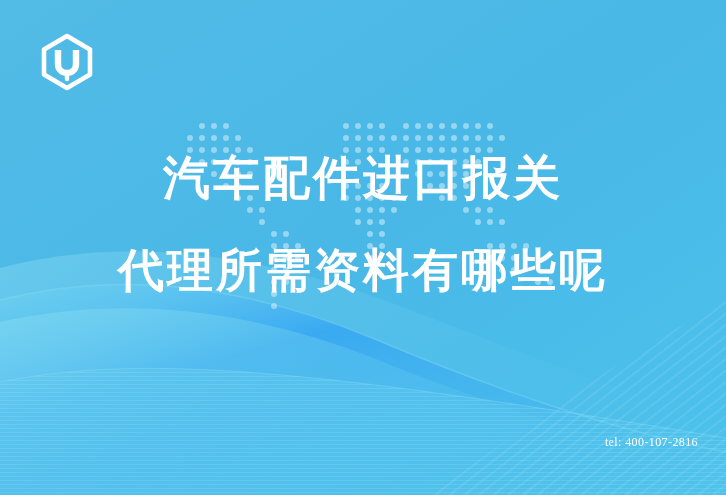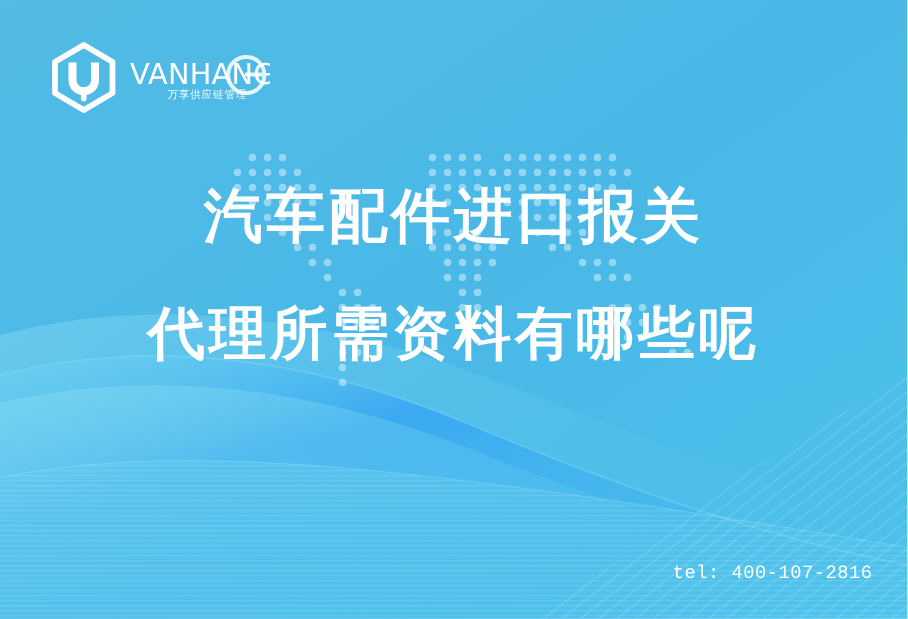--- a/index.html
+++ b/index.html
@@ -65,41 +65,41 @@
   
   #headline {
     position: absolute;
     left: 0;
     top: 148px;
     width: 726px;
     text-align: center;
     color: #ffffff;
   }
   .headline-line {
-    font-family: Liberation Mono, monospace;
+    font-family: Liberation Sans, sans-serif;
     font-weight: bold;
     font-size: 47px;
     line-height: 60px;
     letter-spacing: 3px;
     color: #ffffff;
     white-space: nowrap;
   }
   .headline-line.second {
     margin-top: 32px;
     font-size: 46px;
   }
 
   
   #phone {
     position: absolute;
     right: 28px;
-    bottom: 28px;
+    bottom: 45px;
     color: #ffffff;
-    font-family: Liberation Mono, monospace;
-    font-size: 15px;
+    font-family: Liberation Serif, serif;
+    font-size: 12px;
     letter-spacing: 0.4px;
     white-space: nowrap;
   }
 </style>
 </head>
 <body>
 
 <div id="banner">
 
   <svg class="layer" viewBox="0 0 726 495" preserveAspectRatio="none">
@@ -331,31 +331,20 @@
   <div id="logo">
 
     <svg id="logo-mark" viewBox="0 0 58 58">
 
       <path d="M29 3 L52 16.5 L52 41.5 L29 55 L6 41.5 L6 16.5 Z" fill="none" stroke="#ffffff" stroke-width="4.6" stroke-linejoin="round"></path>
 
       <path d="M20 17 L20 31 C20 36.5 24 40 29 40 C34 40 38 36.5 38 31 L38 17" fill="none" stroke="#ffffff" stroke-width="6.4" stroke-linecap="butt" stroke-linejoin="round"></path>
       <path d="M29 40 L29 46" stroke="#ffffff" stroke-width="4.4" stroke-linecap="round"></path>
     </svg>
 
-    <div id="logo-word">
-      <svg viewBox="0 0 112 44" width="112" height="44">
-
-        <g>
-          <circle cx="93" cy="20" r="14.5" fill="none" stroke="#ffffff" stroke-opacity="0.85" stroke-width="3.2"></circle>
-          <rect x="92" y="18" width="14" height="3.2" fill="#ffffff" fill-opacity="0.85"></rect>
-        </g>
-        <text x="0" y="27" font-family="'DejaVu Sans','Liberation Sans',sans-serif" font-size="23" font-weight="normal" letter-spacing="0.2" fill="#ffffff">VANHANG</text>
-        <text x="30" y="38" font-family="'DejaVu Sans','Liberation Sans',sans-serif" font-size="8.5" letter-spacing="0.6" fill="#ffffff" fill-opacity="0.92">万享供应链管理</text>
-      </svg>
-    </div>
   </div>
 
   <div id="headline">
     <div class="headline-line first">汽车配件进口报关</div>
     <div class="headline-line second">代理所需资料有哪些呢</div>
   </div>
 
   <div id="phone">tel: 400-107-2816</div>
 
 </div>

